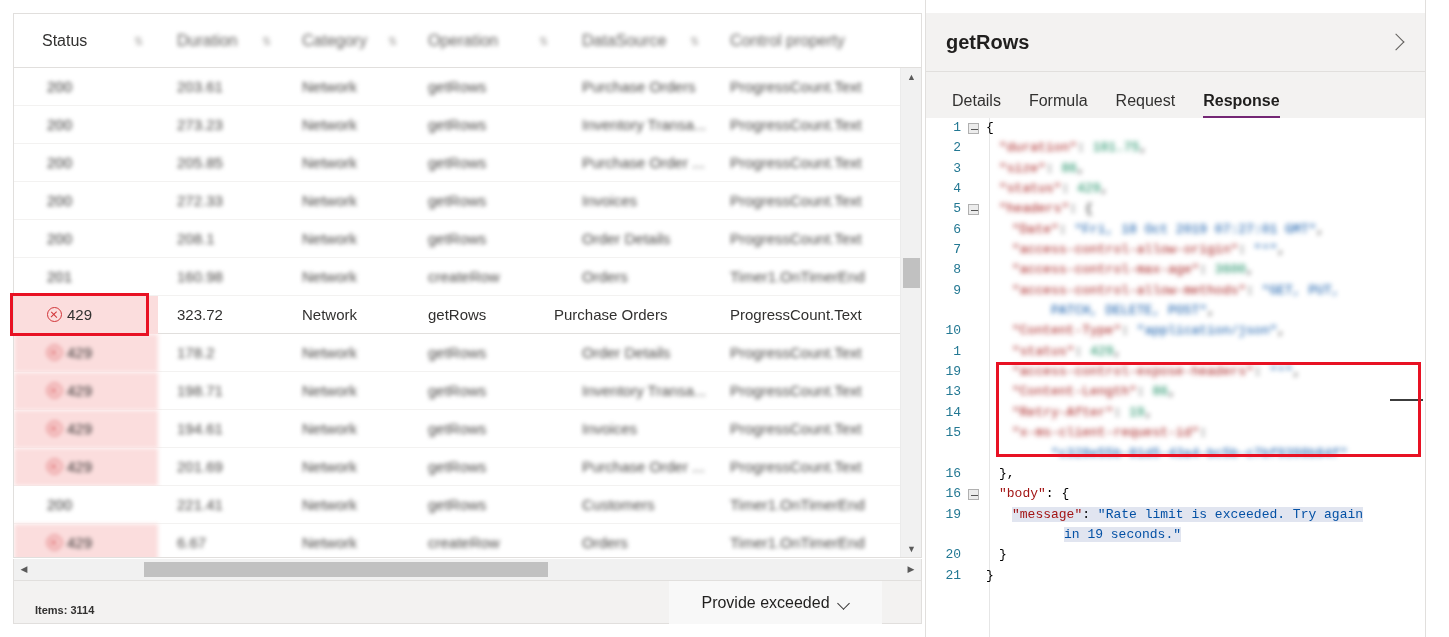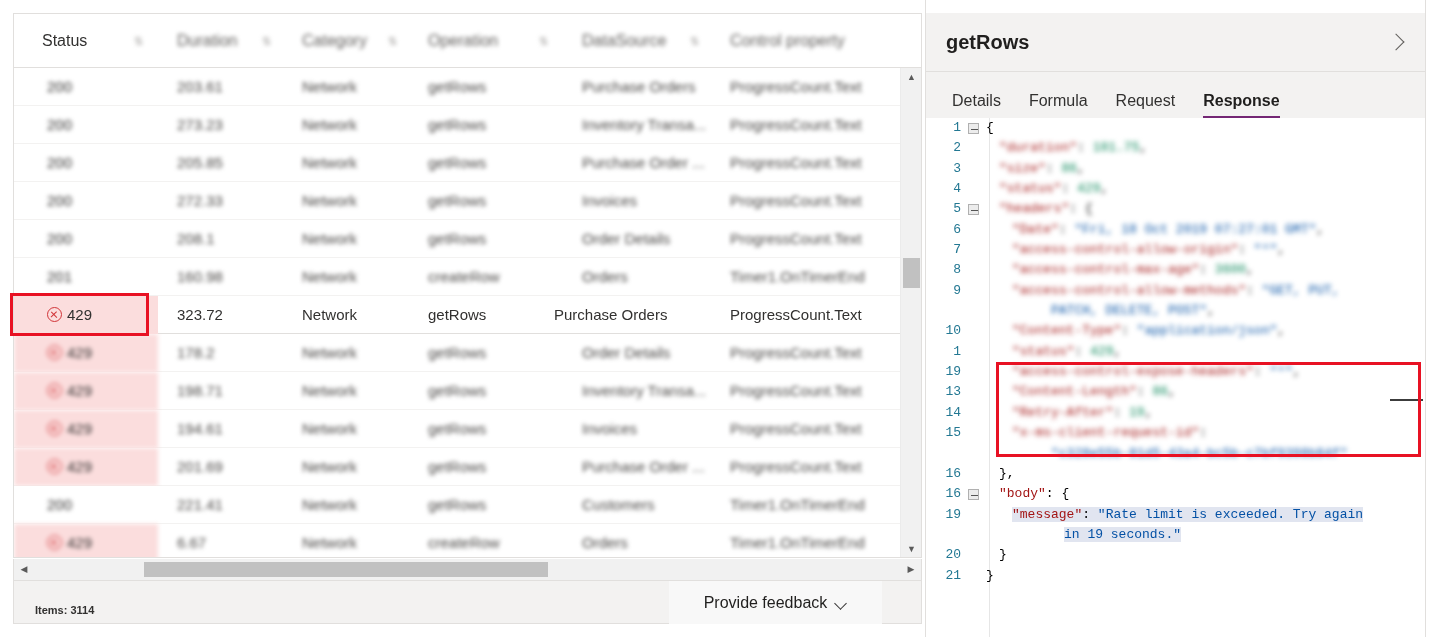--- a/index.html
+++ b/index.html
@@ -349,21 +349,21 @@
 
     <div class="hscroll">
       <div class="harrow left">◀</div>
       <div class="hthumb"></div>
       <div class="harrow right">▶</div>
     </div>
 
     <div class="footer">
       <div class="items-count">Items: 3114</div>
       <div class="feedback-btn">
-        <span class="lbl">Provide feedback</span>
+        <span class="lbl">Provide exceeded</span>
         <span class="chev-down"></span>
       </div>
     </div>
   </div>
 
   <div class="right-pane">
     <div class="panel-head">
       <span class="panel-title">getRows</span>
       <span class="chev-right"></span>
     </div>

